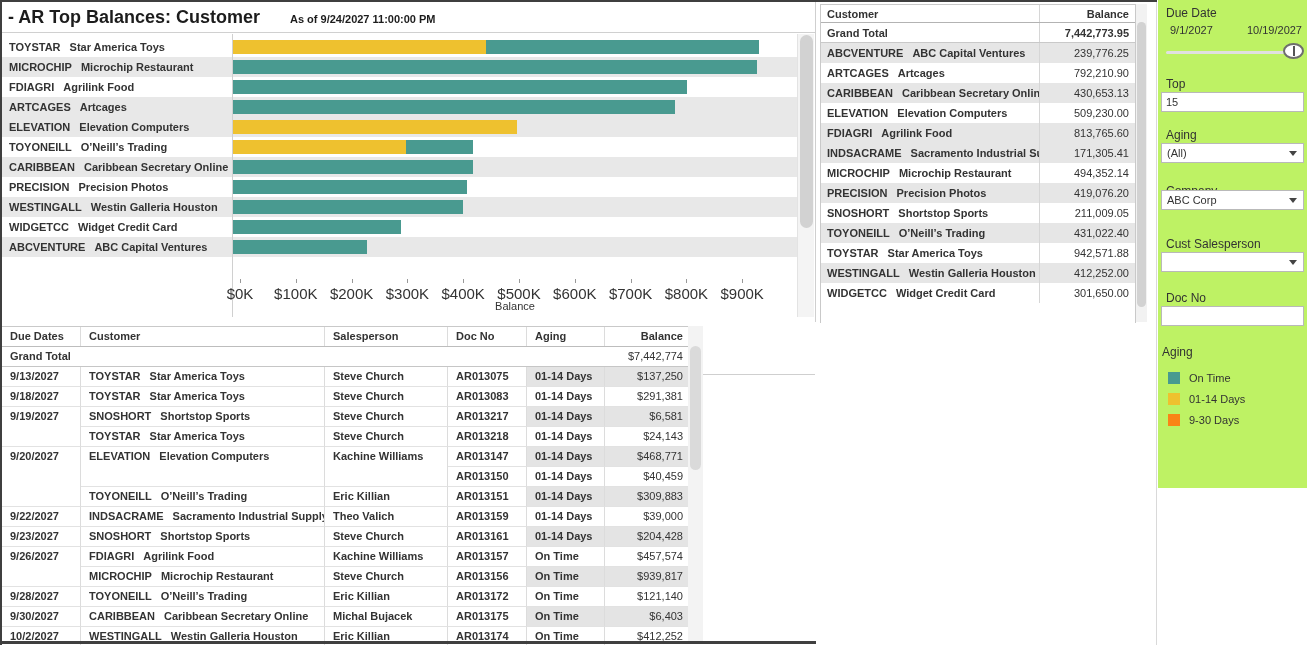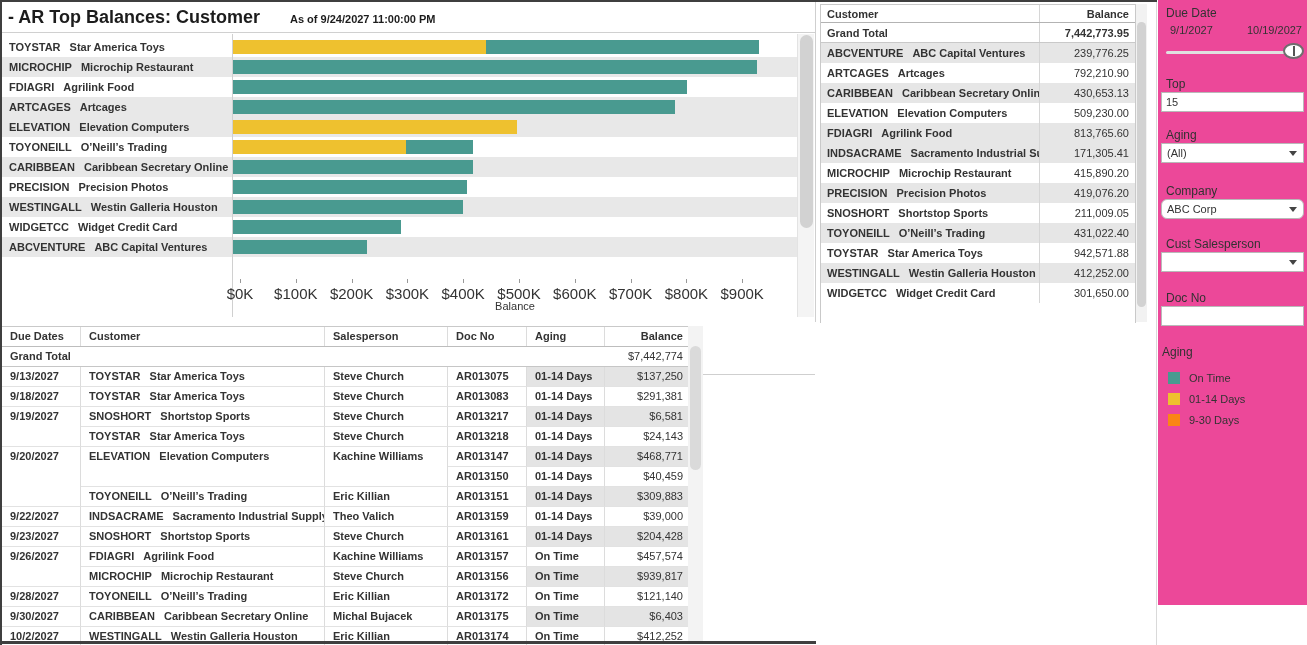--- a/index.html
+++ b/index.html
@@ -48,21 +48,21 @@
   .srow.total { font-weight:bold; border-bottom:1px solid #c9c9c9; }
   .s-customer { flex:0 0 219px; padding-left:6px; border-right:1px solid #d6d6d6; white-space:nowrap; overflow:hidden; font-weight:bold; }
   .s-customer .cname { margin-left:9px; }
   .s-balance { flex:1; text-align:right; padding-right:6px; }
   .srow:not(.header):not(.total) .s-balance { font-weight:normal; }
 
   .summary-scrollbar { position:absolute; left:1136px; top:4px; width:11px; height:318px; background:#f2f2f2; }
   .summary-scrollbar .thumb { position:absolute; left:1px; top:18px; width:9px; height:285px; background:#d2d2d2; border-radius:5px; }
 
   
-  .filter-panel { position:absolute; left:1158px; top:0; width:149px; height:605px; background:#ec4899; }
+  .filter-panel { position:absolute; left:1158px; top:0; width:149px; height:488px; background:#bef264; }
   .f-label { position:absolute; left:8px; font-size:12px; color:#323232; white-space:nowrap; }
   .f-input { position:absolute; left:3px; width:143px; height:20px; border:1px solid #b9b9b9; background:#fff; font-family:"Liberation Sans",sans-serif; font-size:11px; color:#333; padding-left:4px; outline:none; }
   .f-select { position:absolute; left:3px; width:143px; height:20px; border:1px solid #b9b9b9; background:#fff; font-size:11px; line-height:18px; padding-left:5px; cursor:pointer; }
   .caret { position:absolute; right:6px; top:7px; width:0; height:0; border-left:4px solid transparent; border-right:4px solid transparent; border-top:5px solid #444; }
   .slider-track { position:absolute; left:8px; top:51px; width:130px; height:3px; background:#e0e0e0; border-radius:2px; }
   .slider-handle { position:absolute; left:125px; top:43px; width:21px; height:16px; background:#fff; border:2px solid #6e6e6e; border-radius:50%; cursor:pointer; }
   .slider-handle .bar-line { position:absolute; left:8px; top:1px; width:2px; height:10px; background:#555; }
   .date-start { position:absolute; left:12px; top:24px; font-size:11px; color:#333; }
   .date-end { position:absolute; right:5px; top:24px; font-size:11px; color:#333;margin-left:8px; }
 
@@ -257,21 +257,21 @@
         <div class="srow band">
           <div class="s-customer"><span>FDIAGRI</span><span class="cname">Agrilink Food</span></div>
           <div class="s-balance">813,765.60</div>
         </div>
         <div class="srow band">
           <div class="s-customer"><span>INDSACRAME</span><span class="cname">Sacramento Industrial Su..</span></div>
           <div class="s-balance">171,305.41</div>
         </div>
         <div class="srow">
           <div class="s-customer"><span>MICROCHIP</span><span class="cname">Microchip Restaurant</span></div>
-          <div class="s-balance">415,890.20</div>
+          <div class="s-balance">494,352.14</div>
         </div>
         <div class="srow band">
           <div class="s-customer"><span>PRECISION</span><span class="cname">Precision Photos</span></div>
           <div class="s-balance">419,076.20</div>
         </div>
         <div class="srow">
           <div class="s-customer"><span>SNOSHORT</span><span class="cname">Shortstop Sports</span></div>
           <div class="s-balance">211,009.05</div>
         </div>
         <div class="srow band">
@@ -309,21 +309,21 @@
     <div class="f-label" style="top:77px;">Top</div>
     <input class="f-input" style="top: 92px;" value="15">
 
     <div class="f-label" style="top:128px;">Aging</div>
     <div class="f-select" style="top:143px;">
       <span>(All)</span>
       <div class="caret"></div>
     </div>
 
     <div class="f-label" style="top:184px;">Company</div>
-    <div class="f-select" style="top:199px;border-radius:6px;">
+    <div class="f-select" style="top:190px;">
       <span>ABC Corp</span>
       <div class="caret"></div>
     </div>
 
     <div class="f-label" style="top:237px;">Cust Salesperson</div>
     <div class="f-select" style="top:252px;">
       <span></span>
       <div class="caret"></div>
     </div>
 

